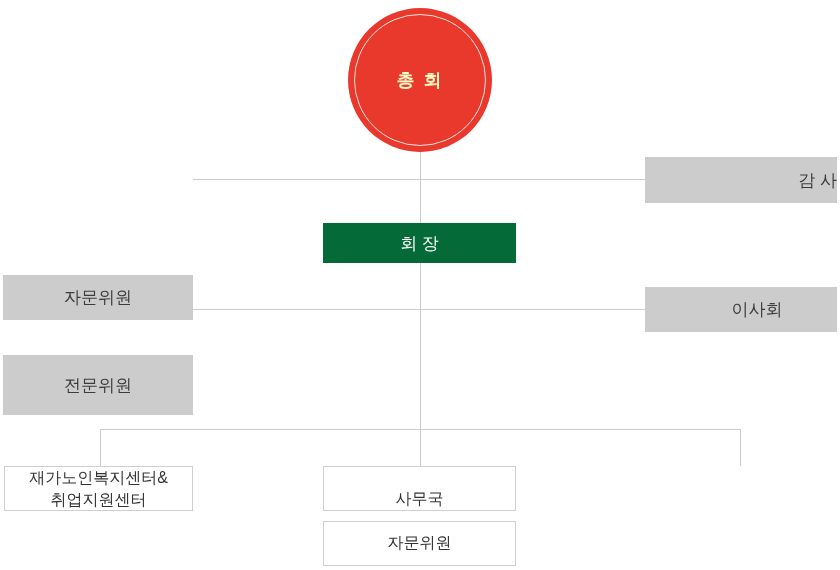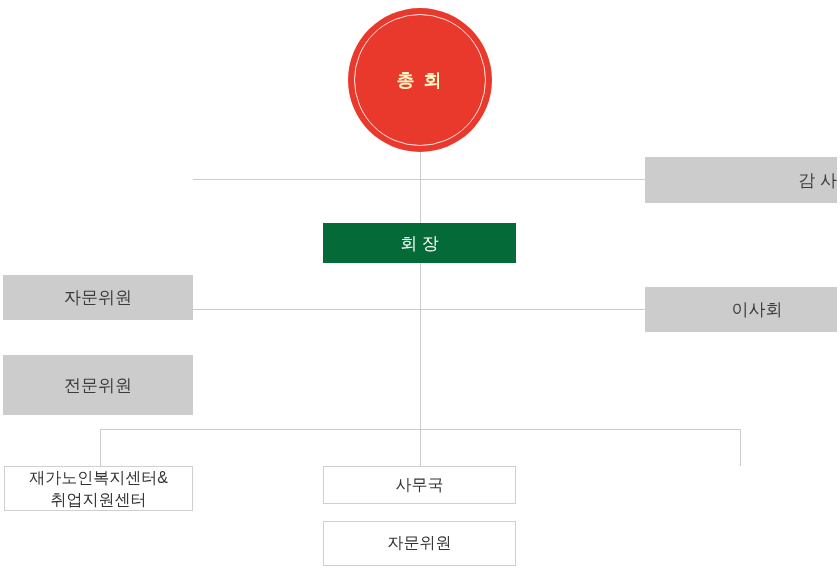--- a/index.html
+++ b/index.html
@@ -66,21 +66,21 @@
   .white.small { font-size: 16px; line-height: 1.35; }
 
   
   .n-advisor      { left: 3px;   top: 157px; width: 190px; height: 46px; }
   .n-auditor      { left: 645px; top: 157px; width: 192px; height: 46px; align-items: flex-end; }
   .n-chairman     { left: 323px; top: 223px; width: 193px; height: 40px; }
   .n-advisory     { left: 3px;   top: 275px; width: 190px; height: 45px; }
   .n-board        { left: 645px; top: 287px; width: 192px; height: 45px; padding-left: 32px; }
   .n-expert       { left: 3px;   top: 355px; width: 190px; height: 60px; }
   .n-welfare      { left: 4px;   top: 466px; width: 189px; height: 45px; }
-  .n-secretariat  { left: 323px; top: 466px; width: 193px; height: 38px; }
+  .n-secretariat  { left: 323px; top: 466px; width: 193px; height: 45px; justify-content: flex-end; }
   .n-training     { left: 645px; top: 466px; width: 193px; height: 45px; }
   .n-secgeneral   { left: 323px; top: 521px; width: 193px; height: 45px; }
 </style>
 </head>
 <body>
 
 <div class="stage">
 
   <div class="line v" style="left:420px; top:152px; height:314px;"></div>
   <div class="line h" style="left:193px; top:179px; width:452px;"></div>

